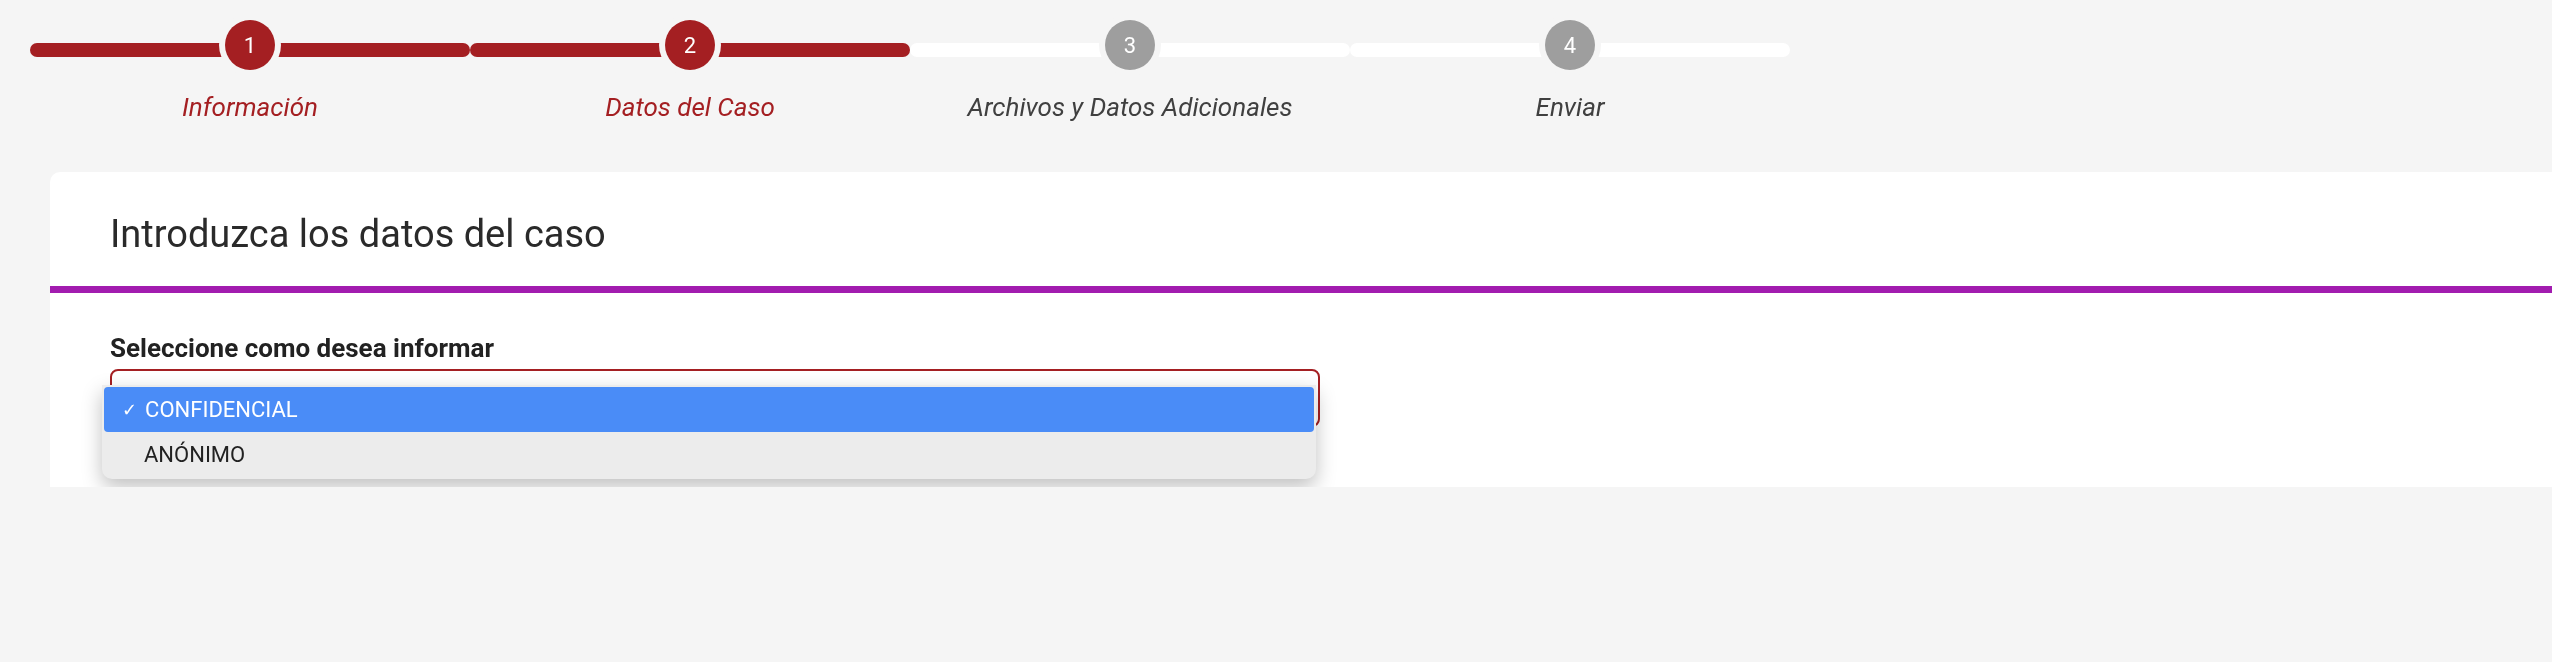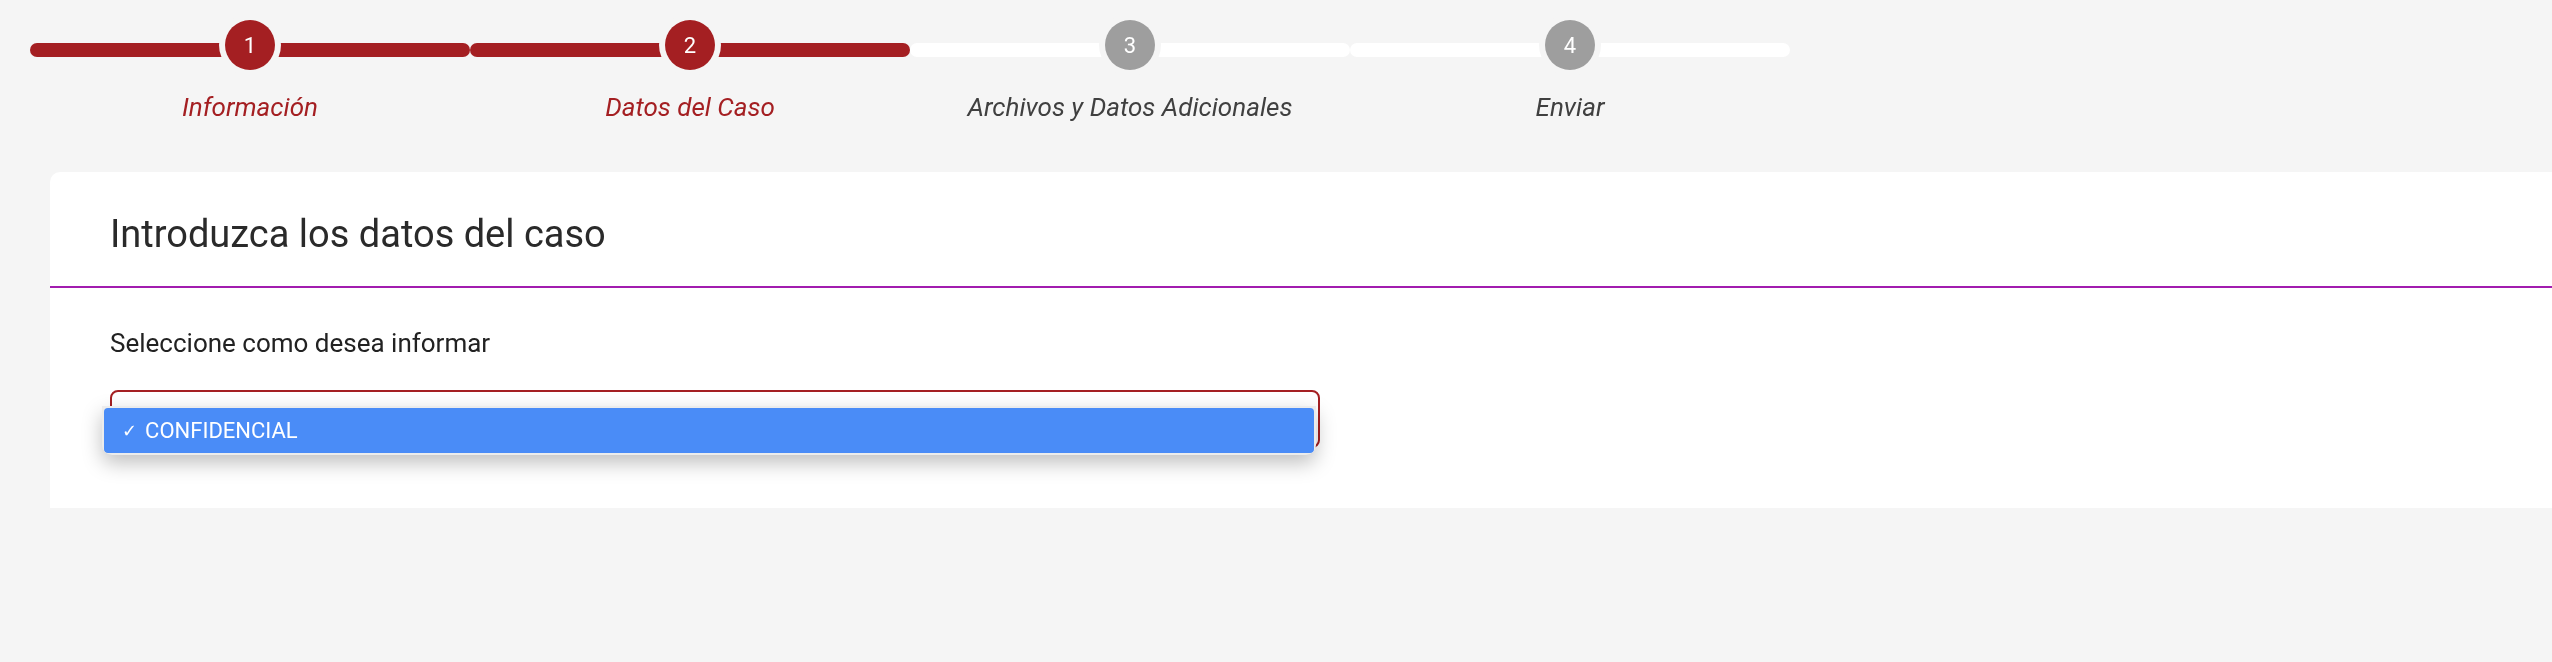--- a/index.html
+++ b/index.html
@@ -77,35 +77,35 @@
     .bar-4 { left: 0; width: 440px; }
     .card {
       background: #fff;
       margin: 20px 0 0 50px;
       border-radius: 10px 0 0 0;
       width: calc(100% - 50px);
       padding-bottom: 60px;
     }
     .card-header {
       padding: 40px 60px 30px 60px;
-      border-bottom: 2px solid #a21caf;
+      border-bottom: 7px solid #a21caf;
     }
     .card-title {
       font-size: 38px;
       font-weight: 400;
       color: #2a2a2a;
     }
     .form-section {
       padding: 40px 60px 0 60px;
     }
     .form-label {
       font-size: 26px;
-      font-weight: 400;
+      font-weight: 700;
       color: #222;
-      margin-bottom: 32px;
+      margin-bottom: 6px;
       display: block;
     }
     .select-container {
       position: relative;
       width: 1210px;
     }
     .select-box {
       width: 100%;
       height: 58px;
       border: 2px solid #a41f22;
@@ -185,16 +185,19 @@
   </div>
   <div class="form-section">
     <label class="form-label">Seleccione como desea informar</label>
     <div class="select-container">
       <div class="select-box"></div>
       <div class="dropdown">
         <div class="dropdown-option selected">
           <span class="check-icon">✓</span>
           <span>CONFIDENCIAL</span>
         </div>
+        <div class="dropdown-option unselected">
+          <span>ANÓNIMO</span>
+        </div>
       </div>
     </div>
   </div>
 </div>
 
 </body></html>

